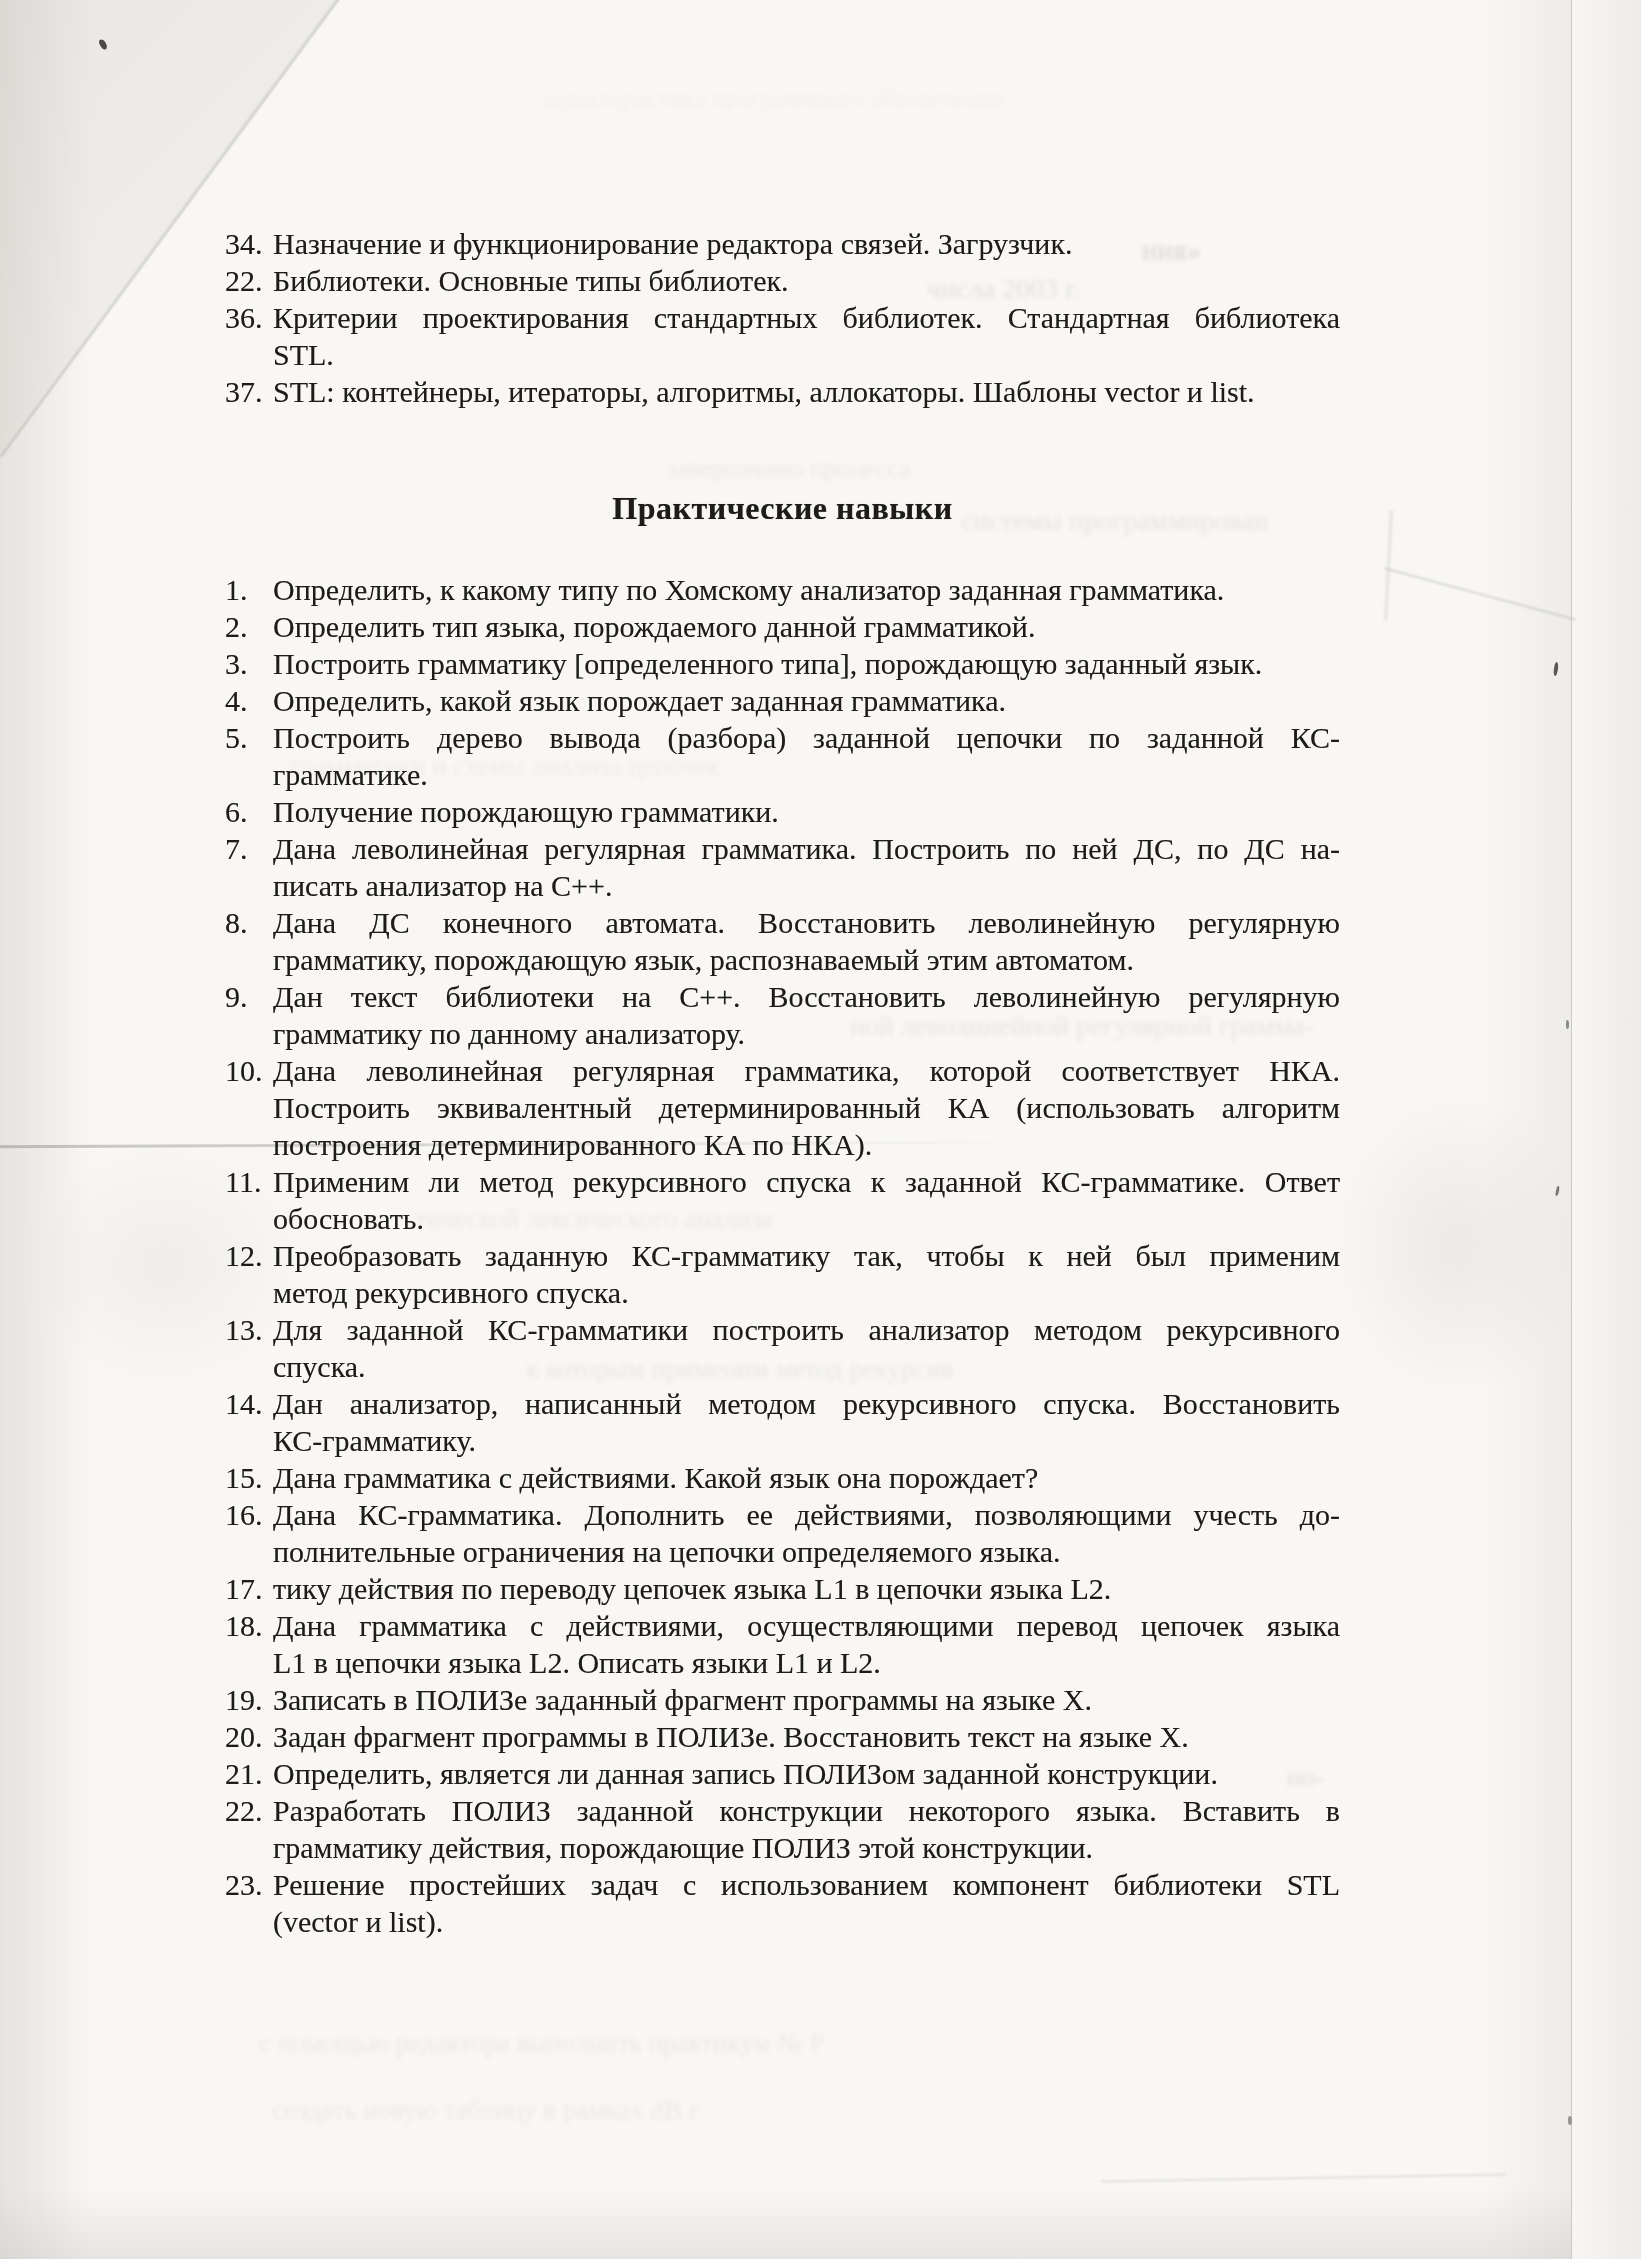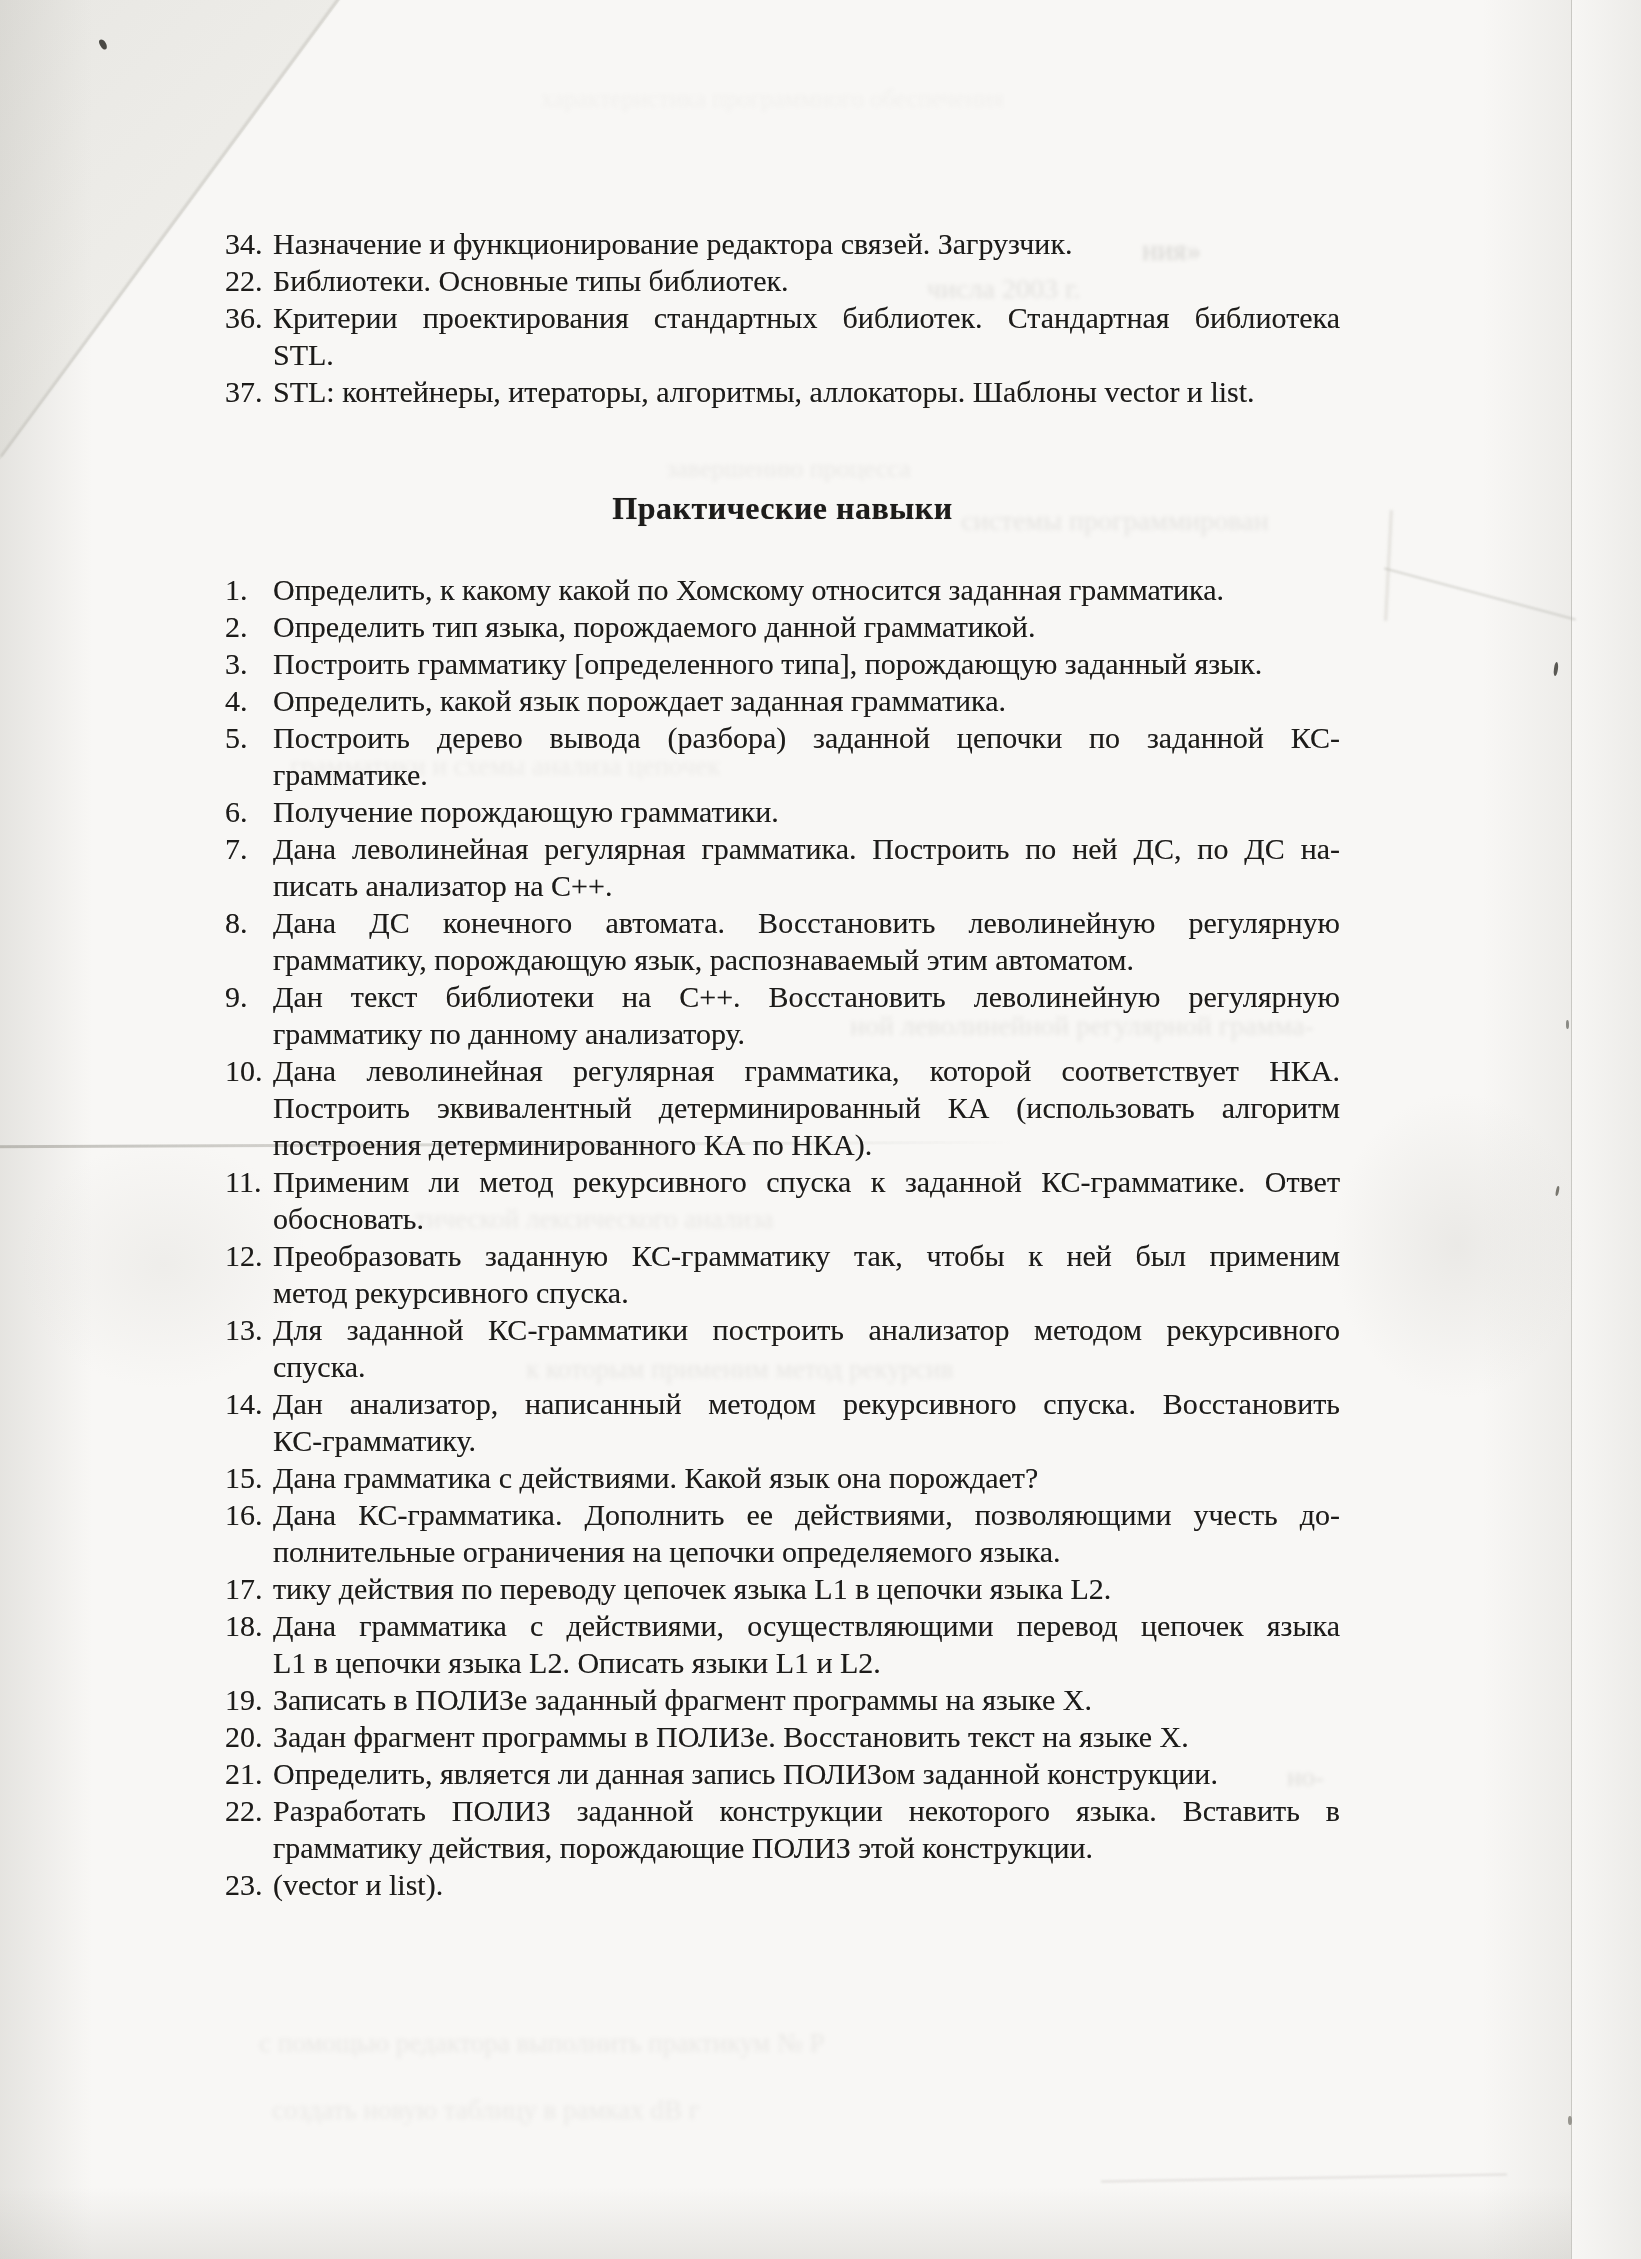--- a/index.html
+++ b/index.html
@@ -121,21 +121,21 @@
         <span class="num">37.</span>
         <div class="line">STL: контейнеры, итераторы, алгоритмы, аллокаторы. Шаблоны vector и list.</div>
       </div>
     </div>
 
   <div class="sec-title">Практические навыки</div>
 
   <div class="textcol mainlist" id="main-list">
       <div class="item">
         <span class="num">1.</span>
-        <div class="line">Определить, к какому какой по Хомскому относится заданная грамматика.</div>
+        <div class="line">Определить, к какому типу по Хомскому анализатор заданная грамматика.</div>
       </div>
       <div class="item">
         <span class="num">2.</span>
         <div class="line">Определить тип языка, порождаемого данной грамматикой.</div>
       </div>
       <div class="item">
         <span class="num">3.</span>
         <div class="line">Построить грамматику [определенного типа], порождающую заданный язык.</div>
       </div>
       <div class="item">
@@ -222,18 +222,19 @@
         <span class="num">21.</span>
         <div class="line">Определить, является ли данная запись ПОЛИЗом заданной конструкции.</div>
       </div>
       <div class="item">
         <span class="num">22.</span>
         <div class="line j">Разработать ПОЛИЗ заданной конструкции некоторого языка. Вставить в</div>
         <div class="line">грамматику действия, порождающие ПОЛИЗ этой конструкции.</div>
       </div>
       <div class="item">
         <span class="num">23.</span>
+        <div class="line j">Решение простейших задач с использованием компонент библиотеки STL</div>
         <div class="line">(vector и list).</div>
       </div>
     </div>
 
 </div>
 
 
 </body></html>

